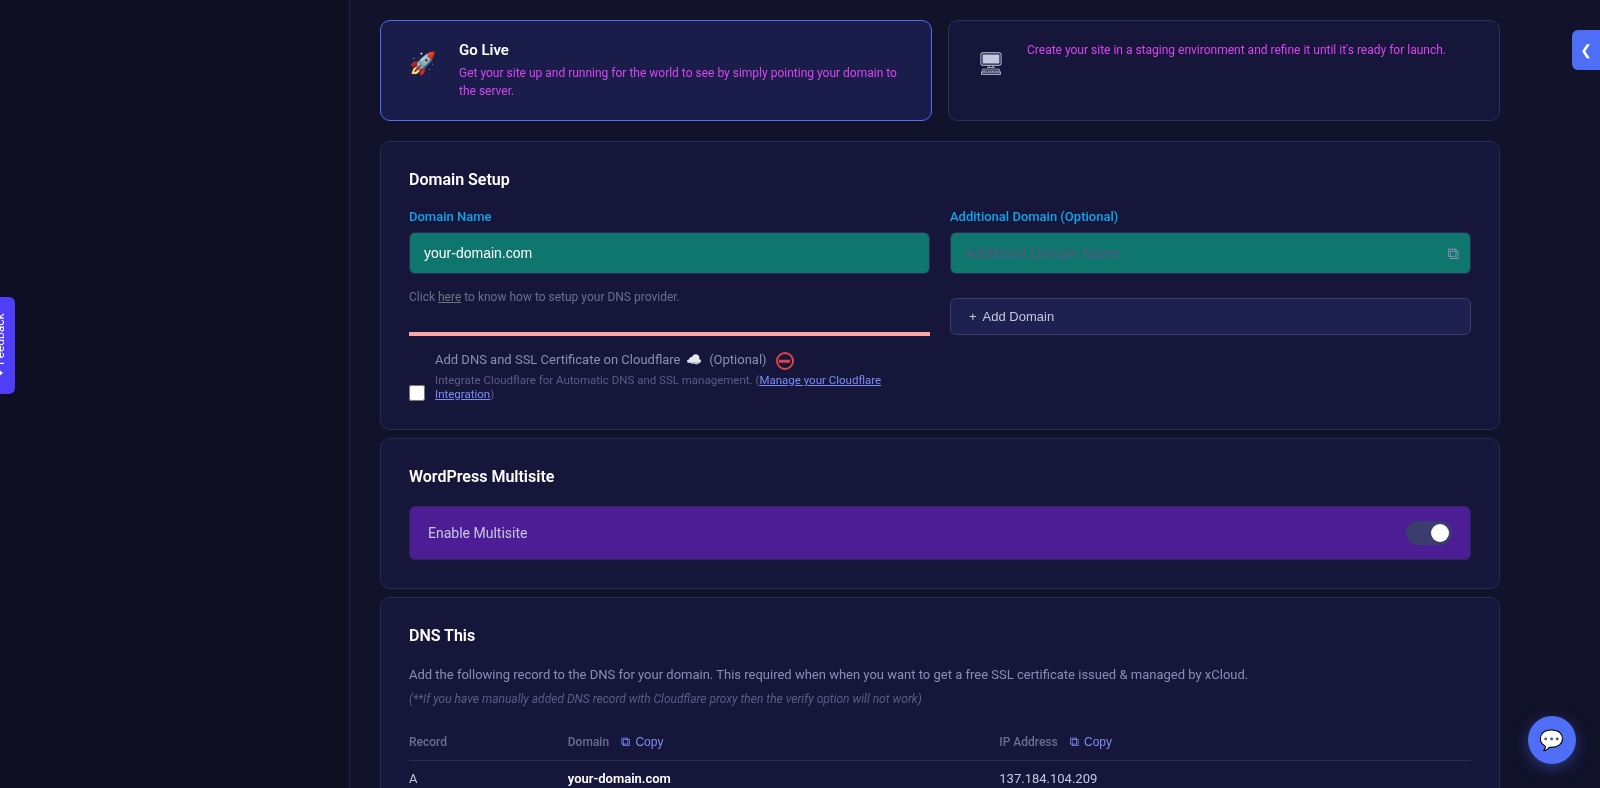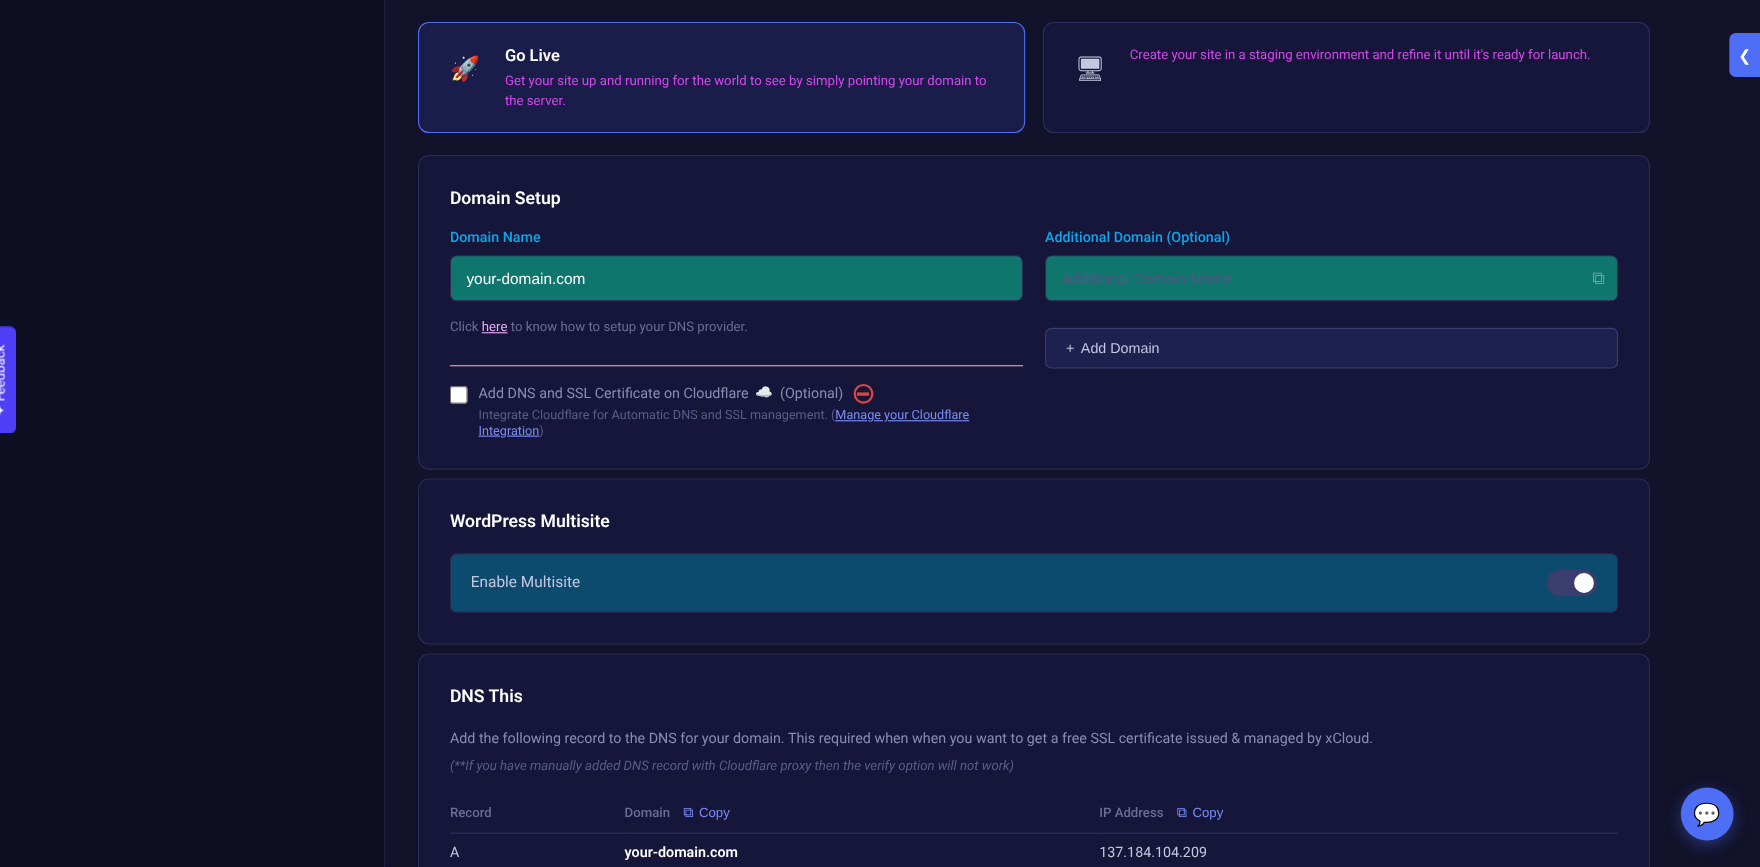--- a/index.html
+++ b/index.html
@@ -129,21 +129,21 @@
       font-size: 16px;
     }
 
     .hint-text {
       font-size: 12px;
       color: #6a6d95;
       margin-top: 8px;
     }
 
     .hint-text a {
-      color: #f0abfc;
+      color: #737373;
       text-decoration: underline;
       cursor: pointer;
     }
 
     .add-domain-btn {
       display: inline-flex;
       align-items: center;
       gap: 6px;
       background: #1e2050;
       border: 1px solid #3a3d6e;
@@ -151,25 +151,25 @@
       padding: 10px 18px;
       color: #c5c7e0;
       font-size: 13px;
       cursor: pointer;
       margin-top: 16px;
     }
 
     
     .cloudflare-row {
       display: flex;
-      align-items: flex-start;
+      align-items: flex-end;
       gap: 10px;
       margin-top: 20px;
       padding-top: 16px;
-      border-top: 1px solid #fca5a5;
+      border-top: 4px solid #fca5a5;
     }
 
     .cf-checkbox {
       width: 16px;
       height: 16px;
       margin-top: 2px;
       cursor: pointer;
       accent-color: #4e6ef5;
       flex-shrink: 0;
     }
@@ -217,21 +217,21 @@
       height: 2.5px;
       background: #e04444;
       transform: translateY(-50%);
     }
 
     
     .multisite-row {
       display: flex;
       align-items: center;
       justify-content: space-between;
-      background: #0c4a6e;
+      background: #4c1d95;
       border: 1px solid #2a2a55;
       border-radius: 6px;
       padding: 14px 18px;
     }
 
     .multisite-label {
       font-size: 14px;
       color: #c5c7e0;
     }
 

